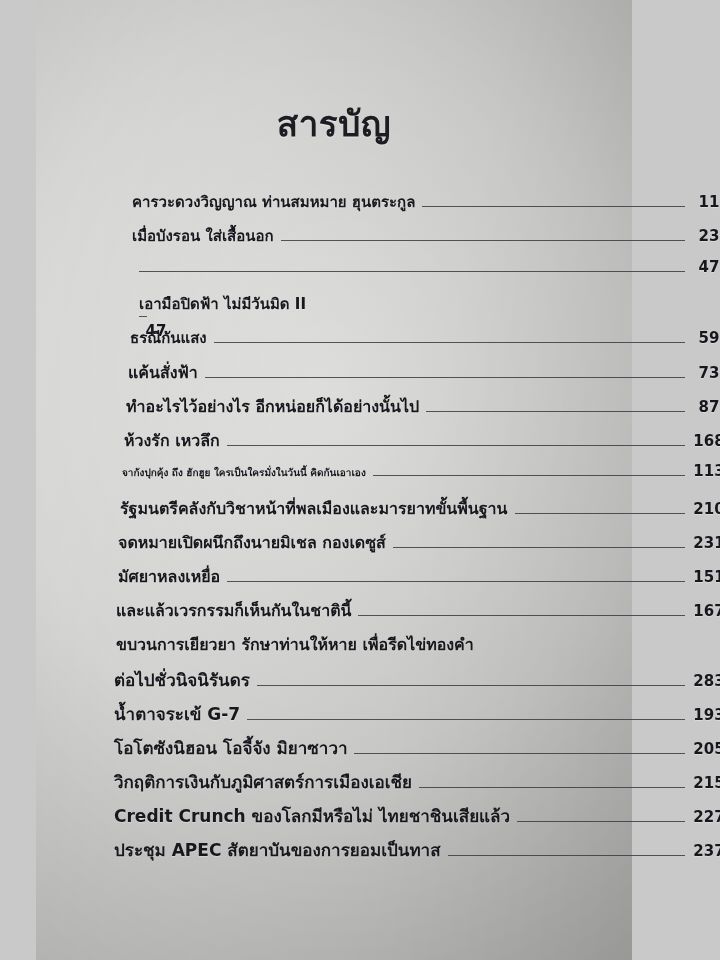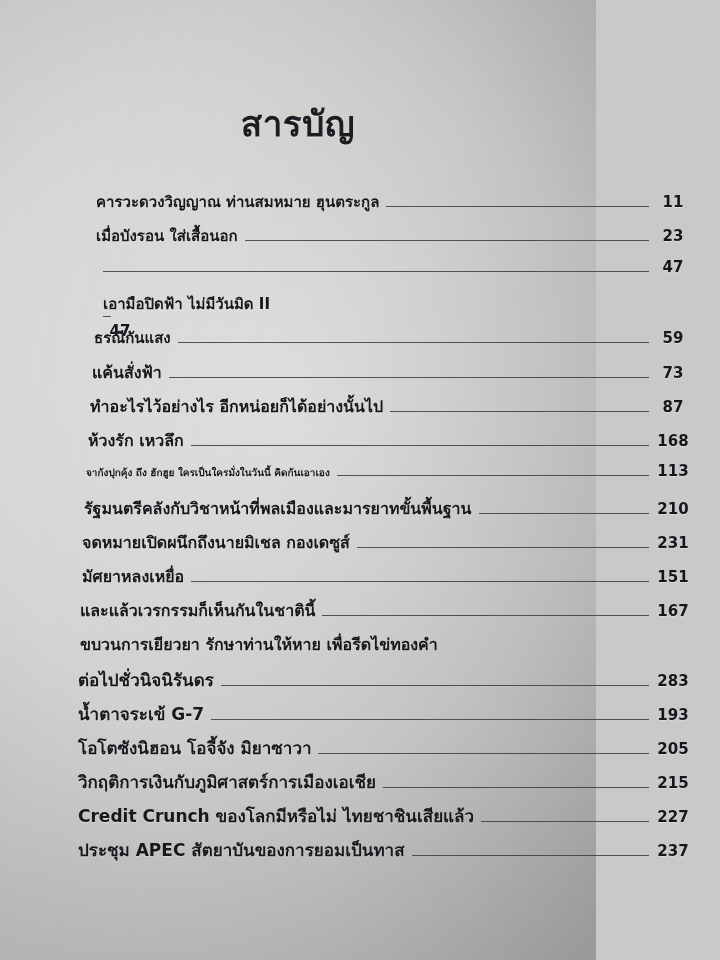--- a/index.html
+++ b/index.html
@@ -12,20 +12,21 @@
     overflow: hidden;
     font-family: "DejaVu Sans", "Liberation Sans", sans-serif;
     background: #c9c9c9;
   }
   #page {
     position: relative;
     width: 596px;
     height: 960px;
     background:
       radial-gradient(ellipse 120% 80% at 50% 45%, #d6d6d4 0%, #cfcfcd 45%, #c2c2c0 78%, #b4b4b2 100%);
+    margin-left: 36px;
   }
   
   #page::before {
     content: "";
     position: absolute;
     inset: 0;
     background:
       linear-gradient(100deg, rgba(255,255,255,0.22) 0%, rgba(255,255,255,0.05) 30%, rgba(0,0,0,0.04) 62%, rgba(0,0,0,0.12) 100%);
     pointer-events: none;
   }

